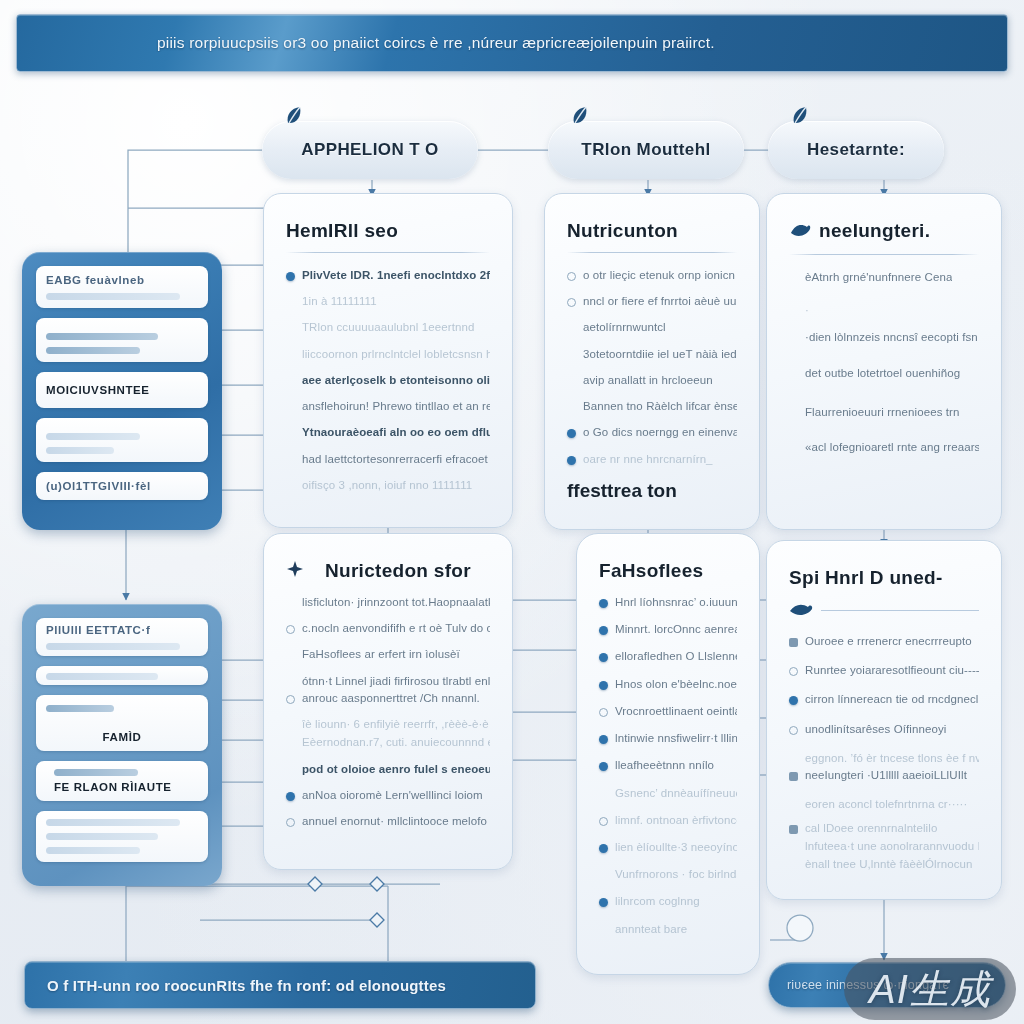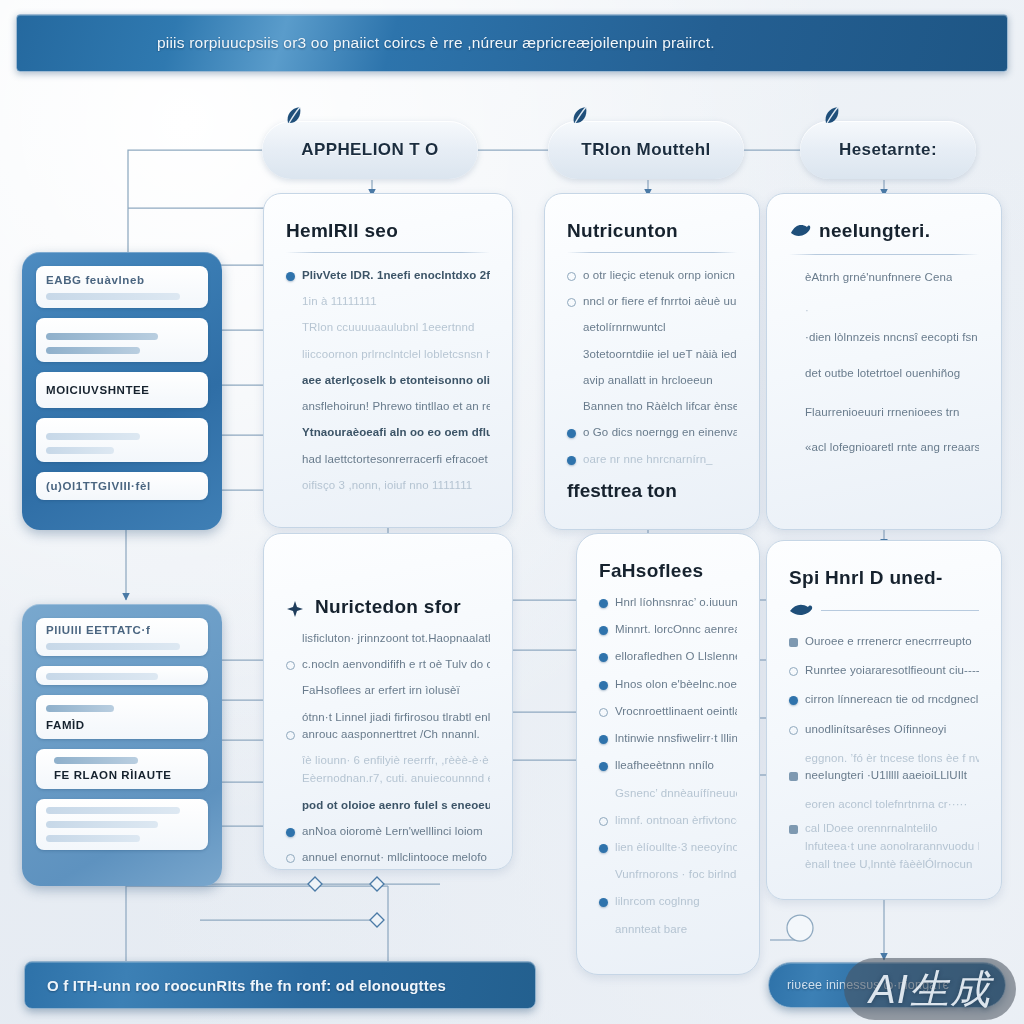--- a/index.html
+++ b/index.html
@@ -267,21 +267,21 @@
   </div>
 
   <div class="pill" style="left:548px; top:121px; width:196px;">
     <svg class="leaf" viewBox="0 0 20 24">
       <path d="M16 2 C7 3 2 10 4 18 C12 19 18 12 16 2 Z" fill="#1f4f7a"></path>
       <path d="M16 2 C11 8 8 13 5 18" stroke="#dfe9f2" stroke-width="1.4" fill="none"></path>
     </svg>
     <span class="pill-label">TRlon Mouttehl</span>
   </div>
 
-  <div class="pill" style="left:800px; top:121px; width:176px;">
+  <div class="pill" style="left:768px; top:121px; width:176px;">
     <svg class="leaf" viewBox="0 0 20 24">
       <path d="M16 2 C7 3 2 10 4 18 C12 19 18 12 16 2 Z" fill="#1f4f7a"></path>
       <path d="M16 2 C11 8 8 13 5 18" stroke="#dfe9f2" stroke-width="1.4" fill="none"></path>
     </svg>
     <span class="pill-label">Hesetarnte:</span>
   </div>
 
   <div class="card" style="left:263px; top:193px; width:250px; height:335px;">
     <div class="card-title">HemIRll seo</div>
     <div class="card-rule"></div>
@@ -395,21 +395,21 @@
           <span class="txt">Flaurrenioeuuri rrnenioees trn</span>
         </div>
       <div class="row">
           <span class="bul none"></span>
           <span class="txt">«acl lofegnioaretl rnte ang rreaarstrir'</span>
         </div>
     </div>
   </div>
 
   <div class="card" style="left:263px; top:533px; width:250px; height:337px;">
-    <div style="display:flex;align-items:flex-end;gap:11px;margin-top:36px;">
+    <div style="display:flex;align-items:flex-start;gap:21px;">
       <svg width="18" height="18" viewBox="0 0 18 18">
         <path d="M9 1 L11 7 L17 9 L11 11 L9 17 L7 11 L1 9 L7 7 Z" fill="#1f3d5c"></path>
       </svg>
       <div class="card-title" style="margin-bottom:0;">Nurictedon sfor</div>
     </div>
     <div style="height:14px;"></div>
     <div>
       <div class="row">
           <span class="bul none"></span>
           <span class="txt">lisficluton· jrinnzoont tot.Haopnaalatk</span>
@@ -587,21 +587,21 @@
   <div class="bluepanel pale" style="left:22px; top:604px; width:200px; height:282px;">
     <div class="chip" style="padding:6px 10px;">
       <div class="chip-title">PllUllI EETTATC·f</div>
       <div class="bar s1"></div>
     </div>
     <div class="chip" style="padding:5px 10px;">
       <div class="bar s4" style="margin-top:2px;"></div>
     </div>
     <div class="chip" style="padding:8px 10px;">
       <div class="bar s3 dk" style="margin-top:2px;"></div>
-      <div class="chip-title dark" style="margin-top:7px;">FAMÌD</div>
+      <div class="chip-title dark" style="margin-top:19px;text-align:center;">FAMÌD</div>
     </div>
     <div class="chip" style="padding:8px 18px;">
       <div class="bar s2 dk" style="margin-top:0;"></div>
       <div class="chip-title dark" style="margin-top:5px;">FE RLAON RÌlAUTE</div>
     </div>
     <div class="chip" style="margin-bottom:0;padding:8px 10px;">
       <div class="bar s1" style="margin-top:0;"></div>
       <div class="bar s4"></div>
       <div class="bar s2"></div>
     </div>

